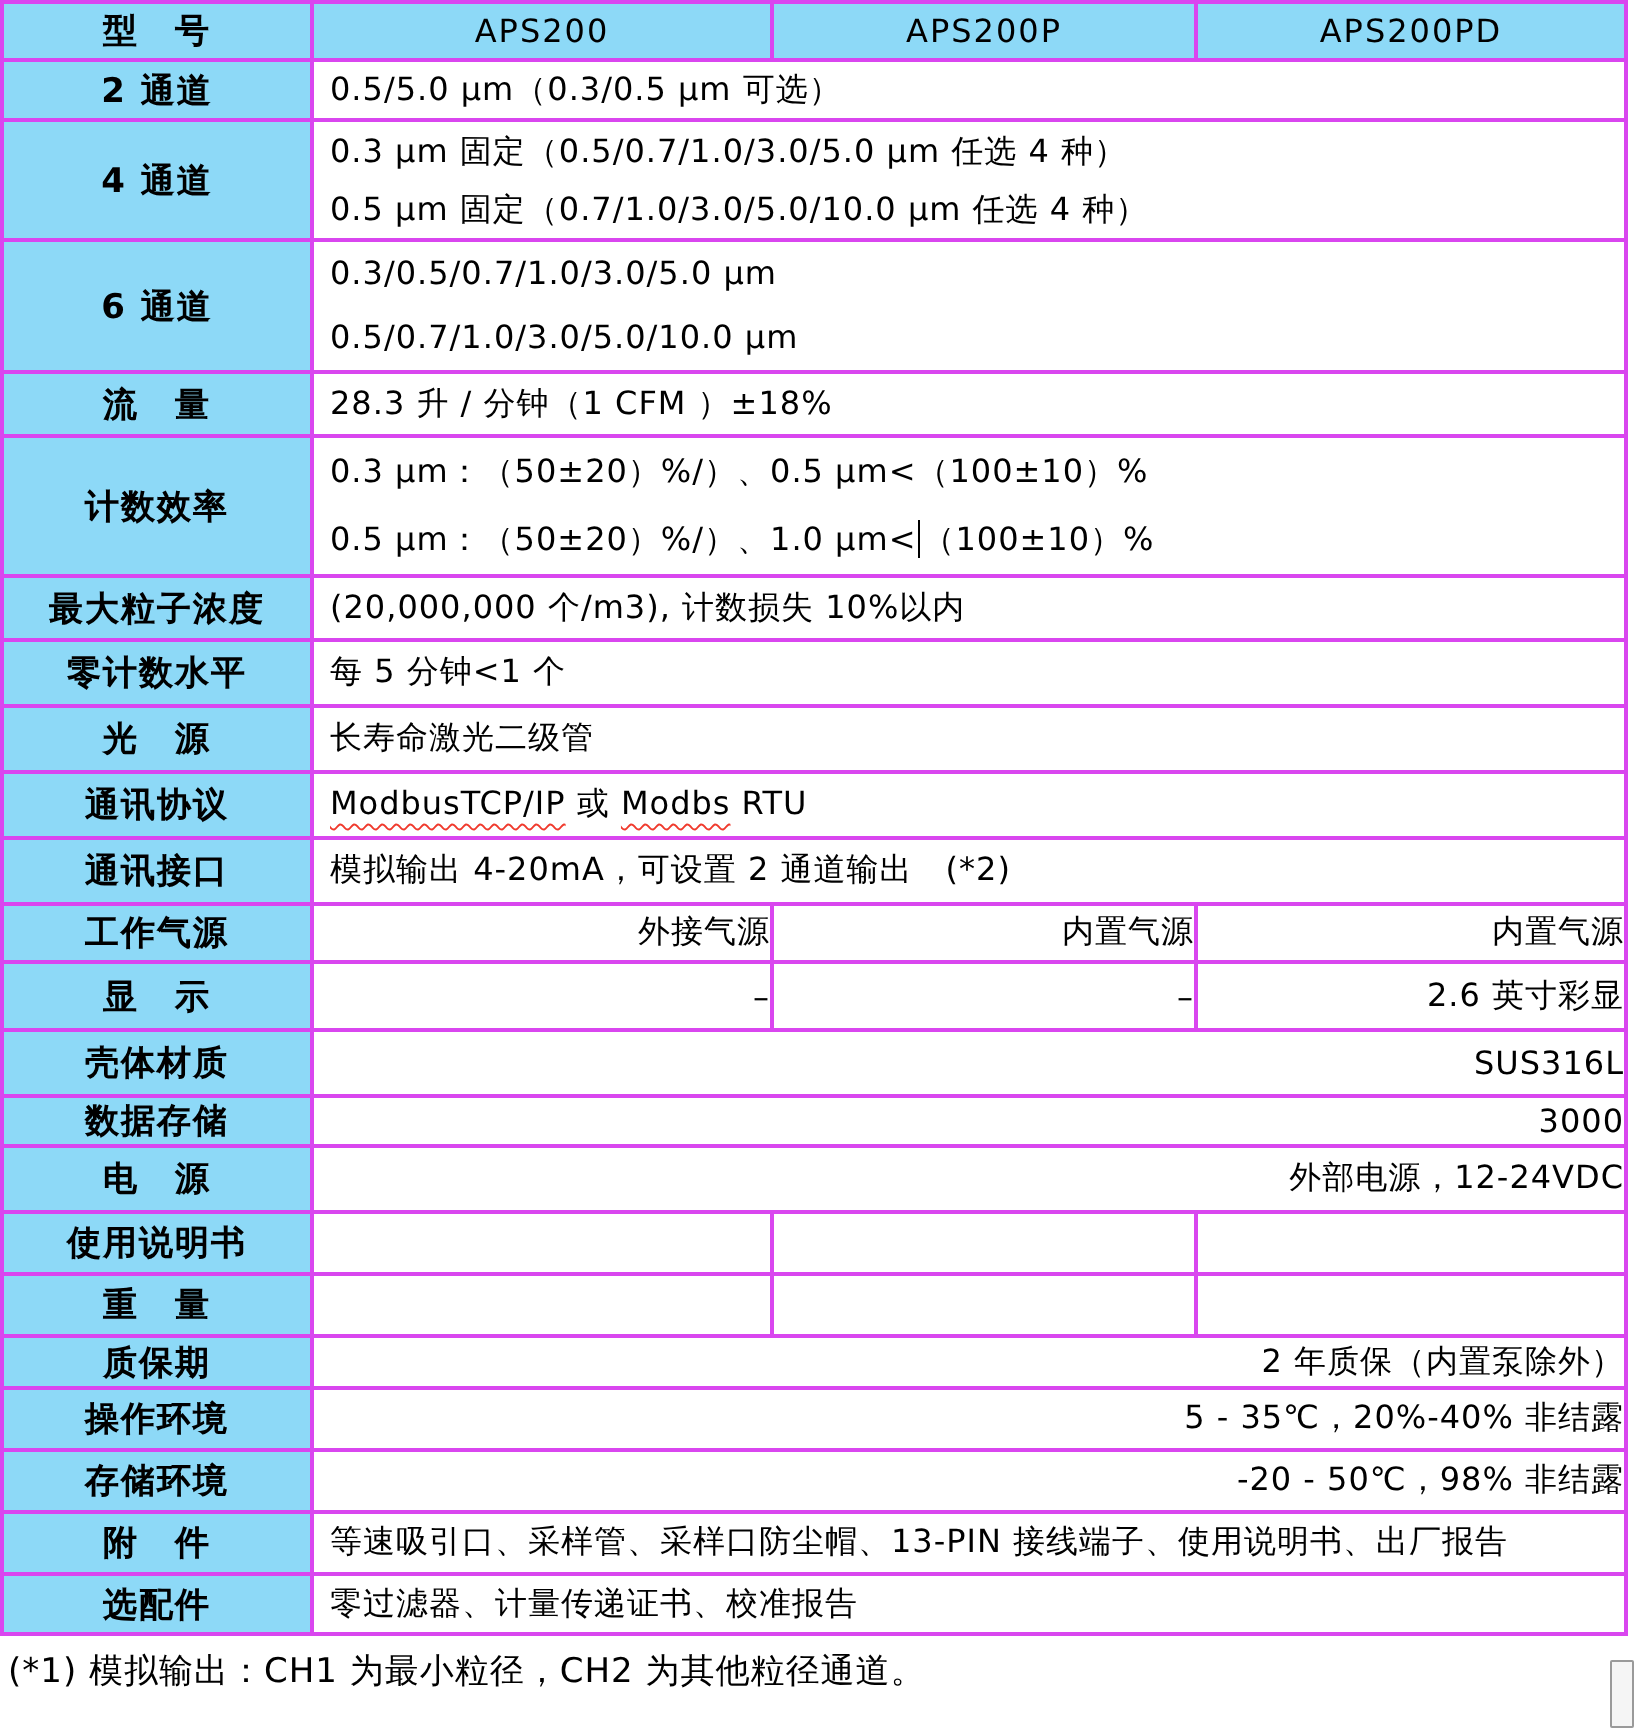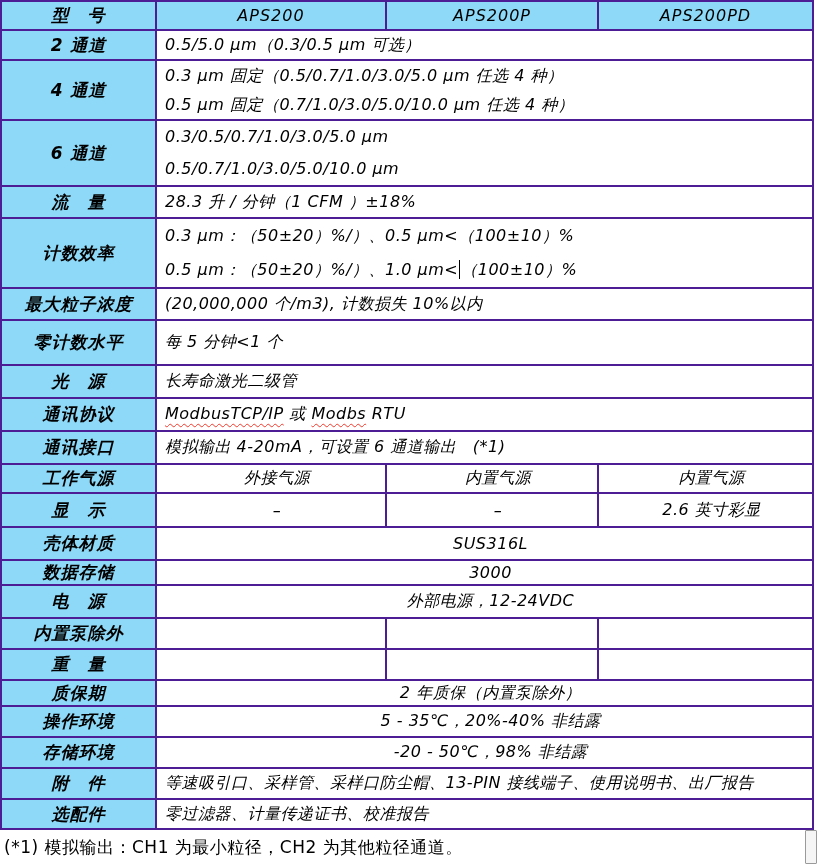--- a/index.html
+++ b/index.html
@@ -9,29 +9,29 @@
     color:#000;overflow:hidden;
   }
   table.spec{
     border-collapse:collapse;table-layout:fixed;
     width:812px;margin:0;
   }
   col.c0{width:155px}
   col.c1{width:230px}
   col.c2{width:212px}
   col.c3{width:215px}
-  th,td{border:2px solid #4c1d95;padding:0;overflow:hidden;white-space:nowrap;font-style:italic;}
+  th,td{border:2px solid #d946ef;padding:0;overflow:hidden;white-space:nowrap;}
   th.lbl{
     background:#8DD9F7;font-weight:bold;font-size:17px;text-align:center;
     letter-spacing:1px;
   }
   tr.hdr th{background:#8DD9F7;}
   th.model{font-weight:normal;font-size:16px;letter-spacing:1px;}
   td.val{font-size:16px;text-align:left;padding-left:8px;letter-spacing:0.5px;}
-  td.cen{text-align:center;padding-left:12px;}
+  td.cen{text-align:right;padding-left:12px;}
   td.l2 div{padding-left:8px;}
   tr.r-ch4 td.l2 div{line-height:29px;height:29px;}
   tr.r-ch6 td.l2 div{line-height:32px;height:32px;}
   tr.r-eff td.l2 div{line-height:34px;height:34px;}
   td.l2{padding-left:0;}
   .wavy{
     text-decoration-line:underline;
     text-decoration-style:wavy;
     text-decoration-color:#f03a2d;
     text-decoration-thickness:1px;
@@ -101,38 +101,38 @@
       <div>0.3 μm：（50±20）%/）、0.5 μm&lt;（100±10）%</div>
       <div><span>0.5 μm：（50±20）%/）、1.0 μm&lt;</span><span class="caret"></span><span>（100±10）%</span></div>
     </td>
   </tr>
 
   <tr style="height:32px">
     <th class="lbl">最大粒子浓度</th>
     <td class="val" colspan="3">(20,000,000 个/m3), 计数损失 10%以内</td>
   </tr>
 
-  <tr style="height:45px">
+  <tr style="height:33px">
     <th class="lbl">零计数水平</th>
     <td class="val" colspan="3">每 5 分钟&lt;1 个</td>
   </tr>
 
   <tr style="height:33px">
     <th class="lbl">光　源</th>
     <td class="val" colspan="3">长寿命激光二级管</td>
   </tr>
 
   <tr style="height:33px">
     <th class="lbl">通讯协议</th>
     <td class="val" colspan="3"><span class="wavy">ModbusTCP/IP</span><span> 或 </span><span class="wavy">Modbs</span><span> RTU</span></td>
   </tr>
 
   <tr style="height:33px">
     <th class="lbl">通讯接口</th>
-    <td class="val" colspan="3">模拟输出 4-20mA，可设置 6 通道输出　(*1)</td>
+    <td class="val" colspan="3">模拟输出 4-20mA，可设置 2 通道输出　(*2)</td>
   </tr>
 
   <tr style="height:29px">
     <th class="lbl">工作气源</th>
     <td class="val cen">外接气源</td>
     <td class="val cen">内置气源</td>
     <td class="val cen">内置气源</td>
   </tr>
 
   <tr style="height:34px">
@@ -151,21 +151,21 @@
     <th class="lbl">数据存储</th>
     <td class="val cen" colspan="3">3000</td>
   </tr>
 
   <tr style="height:33px">
     <th class="lbl">电　源</th>
     <td class="val cen" colspan="3">外部电源，12-24VDC</td>
   </tr>
 
   <tr style="height:31px">
-    <th class="lbl">内置泵除外</th>
+    <th class="lbl">使用说明书</th>
     <td class="val cen"></td>
     <td class="val cen"></td>
     <td class="val cen"></td>
   </tr>
 
   <tr style="height:31px">
     <th class="lbl">重　量</th>
     <td class="val cen"></td>
     <td class="val cen"></td>
     <td class="val cen"></td>

